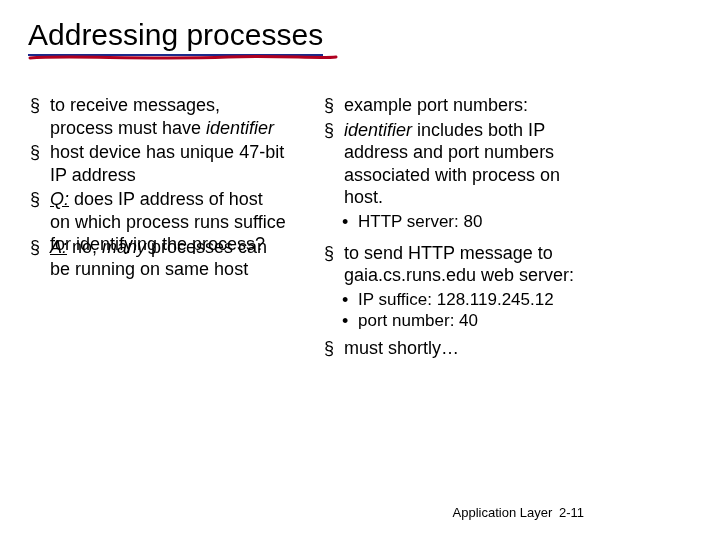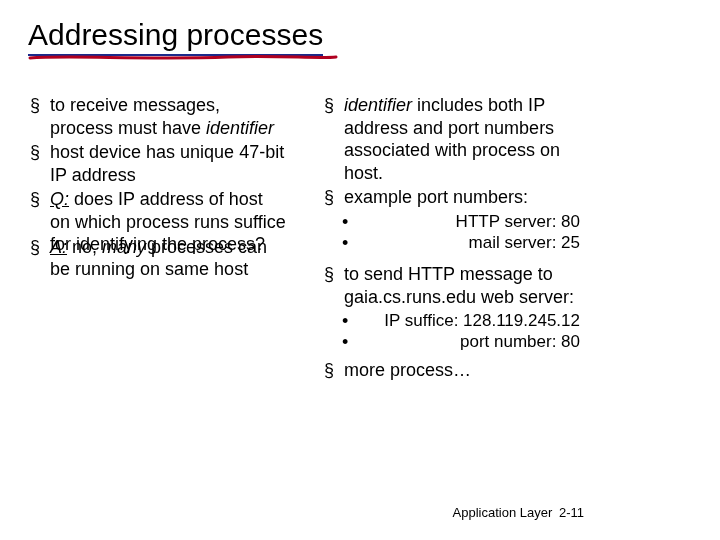--- a/index.html
+++ b/index.html
@@ -7,21 +7,21 @@
   .slide { width: 608px; height: 540px; position: relative; padding: 18px 28px 0 28px; }
   .title-wrap { margin-bottom: 28px; }
   .title { font-size: 30px; font-weight: 400; border-bottom: 2px solid #1b2a8a; display: inline-block; padding-bottom: 2px; }
   .underline-accent { height: 4px; width: 310px; margin-top: -2px; }
   .underline-accent svg { display: block; }
   .cols { display: flex; gap: 36px; margin-top: 36px; }
   .col { flex: 1; font-size: 18px; line-height: 1.25; }
   ul { list-style: none; padding-left: 0; }
   li.lvl1 { position: relative; padding-left: 22px; margin-bottom: 2px; }
   li.lvl1::before { content: "§"; position: absolute; left: 2px; top: 0; font-size: 18px; }
-  li.lvl2 { position: relative; padding-left: 36px; font-size: 17px; text-align: right; }
+  li.lvl2 { position: relative; padding-left: 36px; font-size: 17px; }
   li.lvl2::before { content: "•"; position: absolute; left: 20px; top: 0; font-size: 18px; }
   .em { font-style: italic; }
   .u { text-decoration: underline; }
   .overlap { margin-top: -22px; }
   .footer { position: absolute; bottom: 20px; right: 24px; font-size: 13px; }
   .footer .pg { margin-left: 3px; }
 </style>
 </head>
 <body>
 
@@ -51,42 +51,39 @@
         </li>
         <li class="lvl1 overlap">
           <span class="em u">A:</span><span> no, </span><span class="em">many</span><span> processes can be running on same host</span>
         </li>
       </ul>
     </div>
 
     <div class="col">
       <ul>
         <li class="lvl1">
-          <span class="em">identifier</span><span> includes both IP address and port numbers associated with process on host.</span>
+          <span>example port numbers:</span>
         </li>
         <li class="lvl1">
-          <span>example port numbers:</span>
+          <span class="em">identifier</span><span> includes both IP address and port numbers associated with process on host.</span>
         </li>
         <li class="lvl2">
           <span>HTTP server: 80</span>
-        </li>
-        <li class="lvl2">
-          <span>mail server: 25</span>
         </li>
         <li class="lvl1" style="margin-top:10px">
           <span>to send HTTP message to gaia.cs.runs.edu web server:</span>
         </li>
         <li class="lvl2">
           <span>IP suffice: 128.119.245.12</span>
         </li>
         <li class="lvl2">
-          <span>port number: 80</span>
+          <span>port number: 40</span>
         </li>
         <li class="lvl1" style="margin-top:6px">
-          <span>more process…</span>
+          <span>must shortly…</span>
         </li>
       </ul>
     </div>
 
   </div>
 
   <div class="footer">
     <span>Application Layer</span>
     <span class="pg">2-11</span>
   </div>

